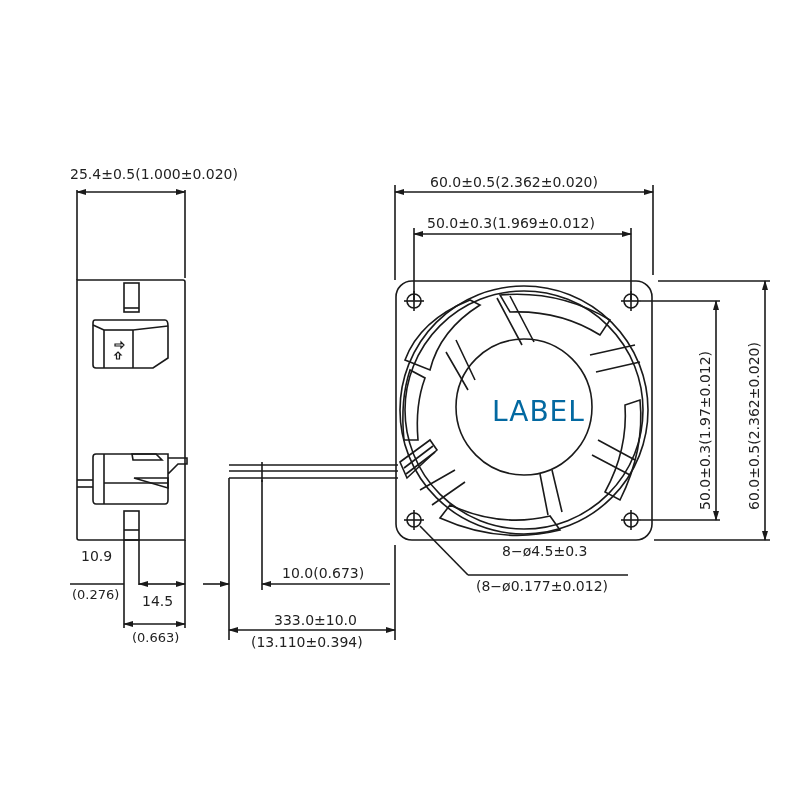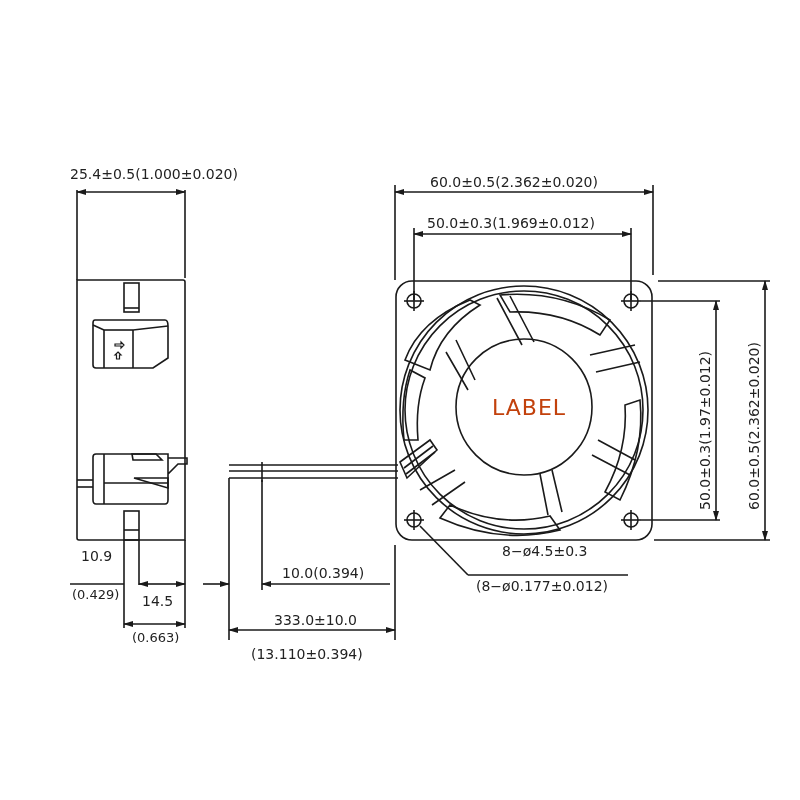--- a/index.html
+++ b/index.html
@@ -2,22 +2,22 @@
 <html><head>
 <meta charset="utf-8">
 <style>
   html, body { margin:0; padding:0; background:#ffffff; }
   body { width:800px; height:800px; position:relative; overflow:hidden;
          font-family:"DejaVu Sans", sans-serif; color:#1a1a1a; }
   #drawing { position:absolute; left:0; top:0; width:800px; height:800px; }
   .dim { position:absolute; font-family:"DejaVu Sans", sans-serif; font-size:14px;
          color:#222; white-space:nowrap; line-height:16px; }
   .vert { transform-origin:left top; transform:rotate(-90deg); }
-  .hub-label { position:absolute; font-family:"DejaVu Sans", sans-serif; font-size:22px;
-               color:#c2410c; letter-spacing:1px; }
+  .hub-label { position:absolute; font-family:"DejaVu Sans", sans-serif; font-size:28px;
+               color:#0369a1; letter-spacing:1px; }
 </style>
 </head>
 <body>
 
 <svg id="drawing" viewBox="0 0 800 800" xmlns="http://www.w3.org/2000/svg">
   <defs>
     <marker id="arr" markerWidth="10" markerHeight="6" refX="9" refY="3" orient="auto" markerUnits="userSpaceOnUse">
       <path d="M0,0 L10,3 L0,6 z" fill="#1a1a1a"></path>
     </marker>
     <marker id="arrs" markerWidth="10" markerHeight="6" refX="1" refY="3" orient="auto" markerUnits="userSpaceOnUse">
@@ -155,22 +155,22 @@
       <line x1="468" y1="575" x2="628" y2="575"></line>
     </g>
   </g>
 </svg>
 
 <div class="dim" style="left:38px;top:166px;margin-left:32px;">25.4±0.5(1.000±0.020)</div>
 <div class="dim" style="left:430px;top:174px;">60.0±0.5(2.362±0.020)</div>
 <div class="dim" style="left:427px;top:215px;text-align:center;">50.0±0.3(1.969±0.012)</div>
 <div class="dim vert" style="left:697px;top:510px;">50.0±0.3(1.97±0.012)</div>
 <div class="dim vert" style="left:746px;top:510px;">60.0±0.5(2.362±0.020)</div>
-<div class="dim" style="left:282px;top:565px;">10.0(0.394)</div>
+<div class="dim" style="left:282px;top:565px;">10.0(0.673)</div>
 <div class="dim" style="left:274px;top:612px;">333.0±10.0</div>
-<div class="dim" style="left:251px;top:634px;margin-top:12px;">(13.110±0.394)</div>
+<div class="dim" style="left:251px;top:634px;">(13.110±0.394)</div>
 <div class="dim" style="left:502px;top:543px;">8−ø4.5±0.3</div>
 <div class="dim" style="left:476px;top:578px;">(8−ø0.177±0.012)</div>
 <div class="dim" style="left:81px;top:548px;">10.9</div>
-<div class="dim" style="left:72px;top:587px;font-size:13px;">(0.429)</div>
+<div class="dim" style="left:72px;top:587px;font-size:13px;">(0.276)</div>
 <div class="dim" style="left:142px;top:593px;">14.5</div>
 <div class="dim" style="left:132px;top:630px;font-size:13px;">(0.663)</div>
 <div class="hub-label" style="left:492px;top:395px;">LABEL</div>
 
 </body></html>

